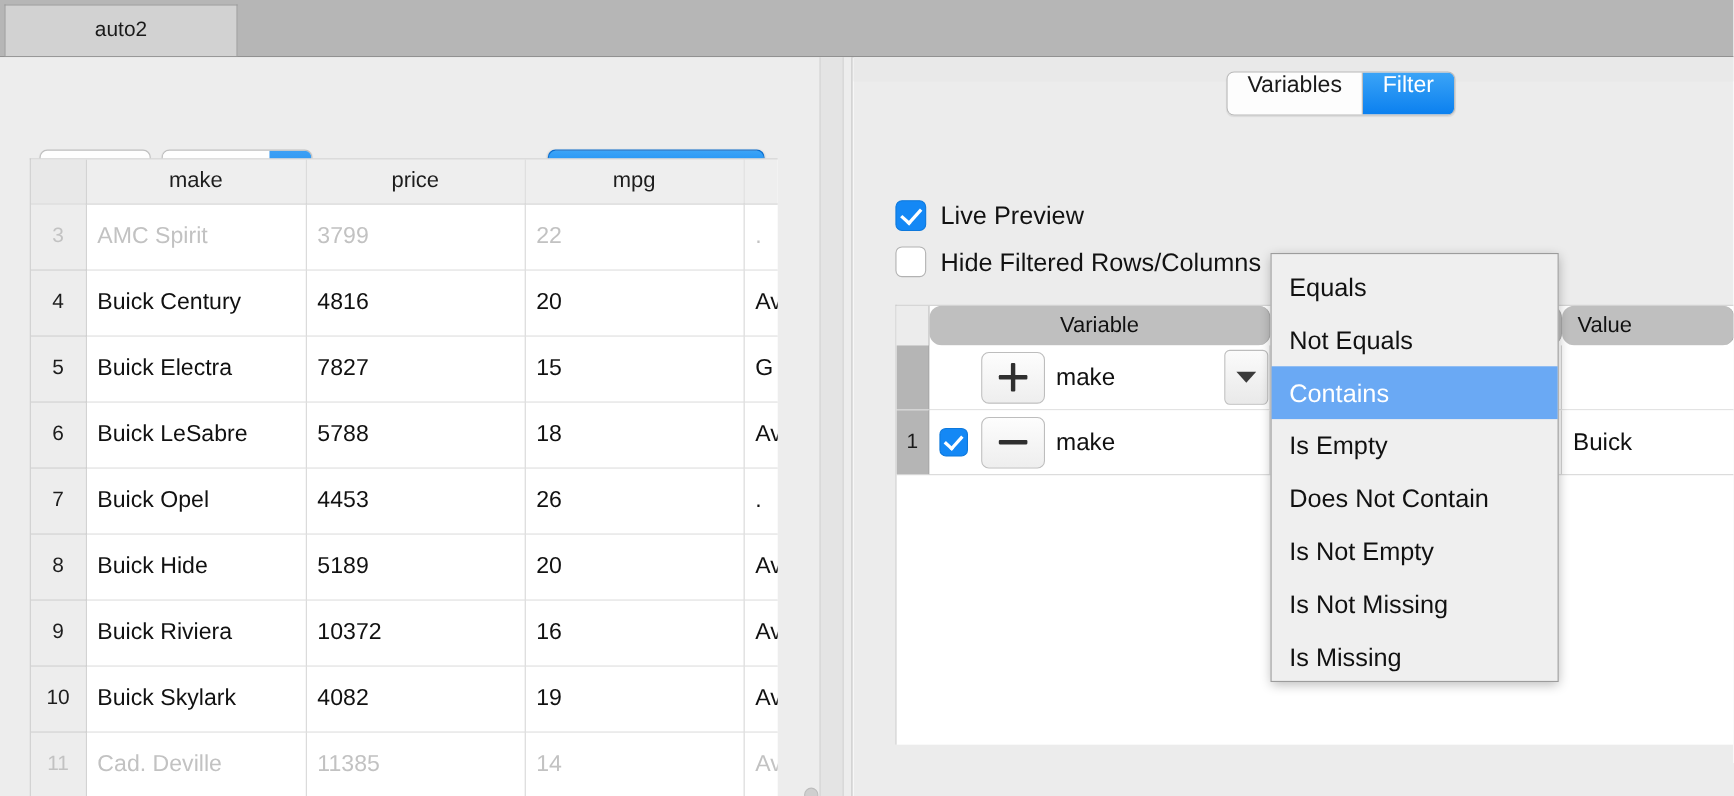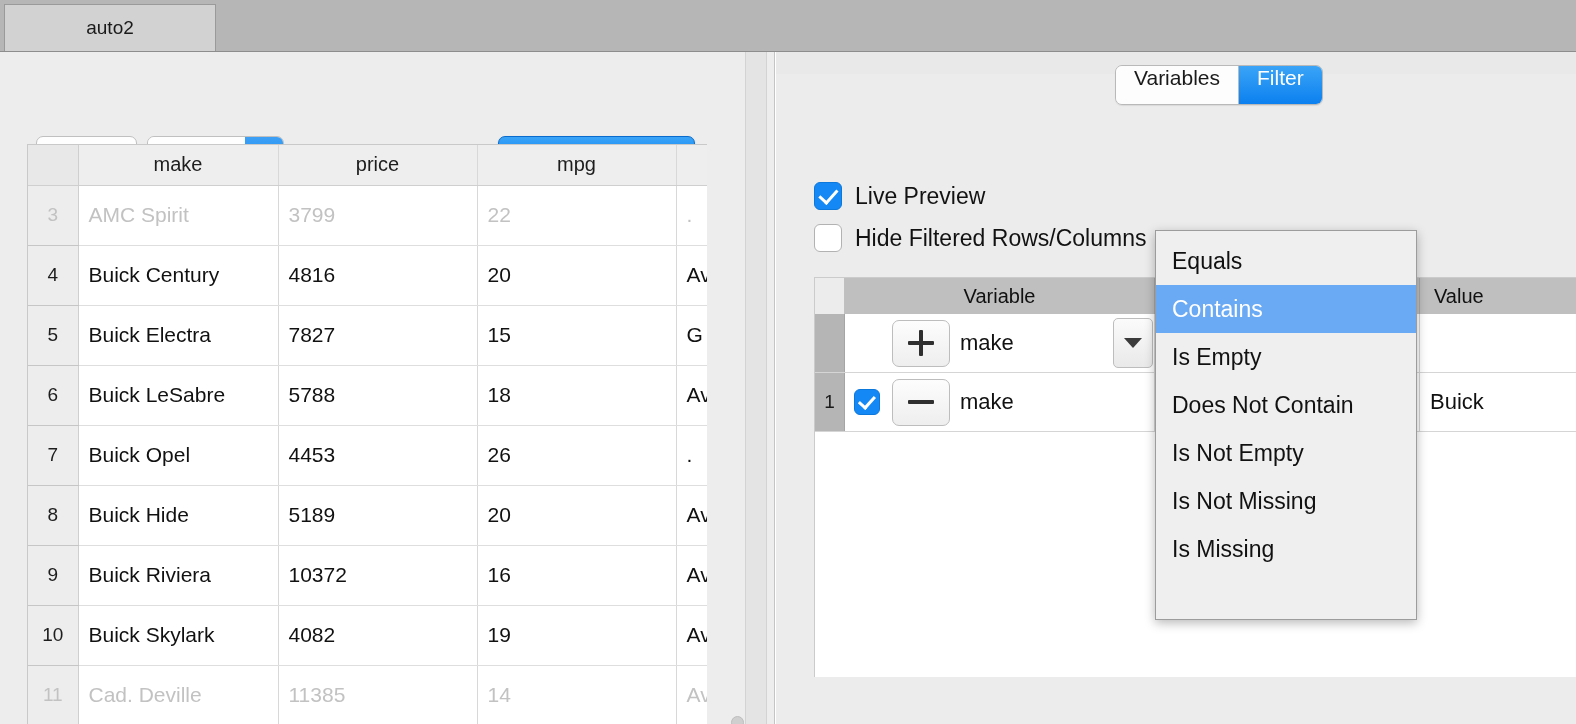--- a/index.html
+++ b/index.html
@@ -238,20 +238,21 @@
     position: absolute; left: 0; top: 0; width: 762px; height: 36px;
     display: flex;
   }
   .fg-head .corner { width: 30px; background: #ececec; border-right: 1px solid #c0c0c0; }
   .fg-head .hcell {
     background: #bfbfbf;
     color: #111;
     font-size: 20px;
     display: flex; align-items: center; justify-content: center;
     border-right: 1px solid #a8a8a8;
+    border-radius: 11px;
   }
   .fg-head .h-var { width: 310px; }
   .fg-head .h-op  { width: 265px; }
   .fg-head .h-val { width: 157px; justify-content: flex-start; padding-left: 14px; }
 
   .fg-body { position: absolute; left: 0; top: 36px; width: 762px; height: 364px; }
   .frow { display: flex; height: 59px; border-bottom: 1px solid #d5d5d5; }
   .frow .rgut {
     width: 30px; background: #b5b5b5;
     display: flex; align-items: center; justify-content: center;
@@ -528,20 +529,21 @@
           <div class="cellop"></div>
           <div class="cellval">Buick</div>
         </div>
 
       </div>
     </div>
   </div>
 
   <div class="popup" id="popup-menu">
       <div class="mitem">Equals</div>
+      <div class="mitem">Not Equals</div>
       <div class="mitem sel">Contains</div>
       <div class="mitem">Is Empty</div>
       <div class="mitem">Does Not Contain</div>
       <div class="mitem">Is Not Empty</div>
       <div class="mitem">Is Not Missing</div>
       <div class="mitem">Is Missing</div>
     </div>
 
 </div>
 

